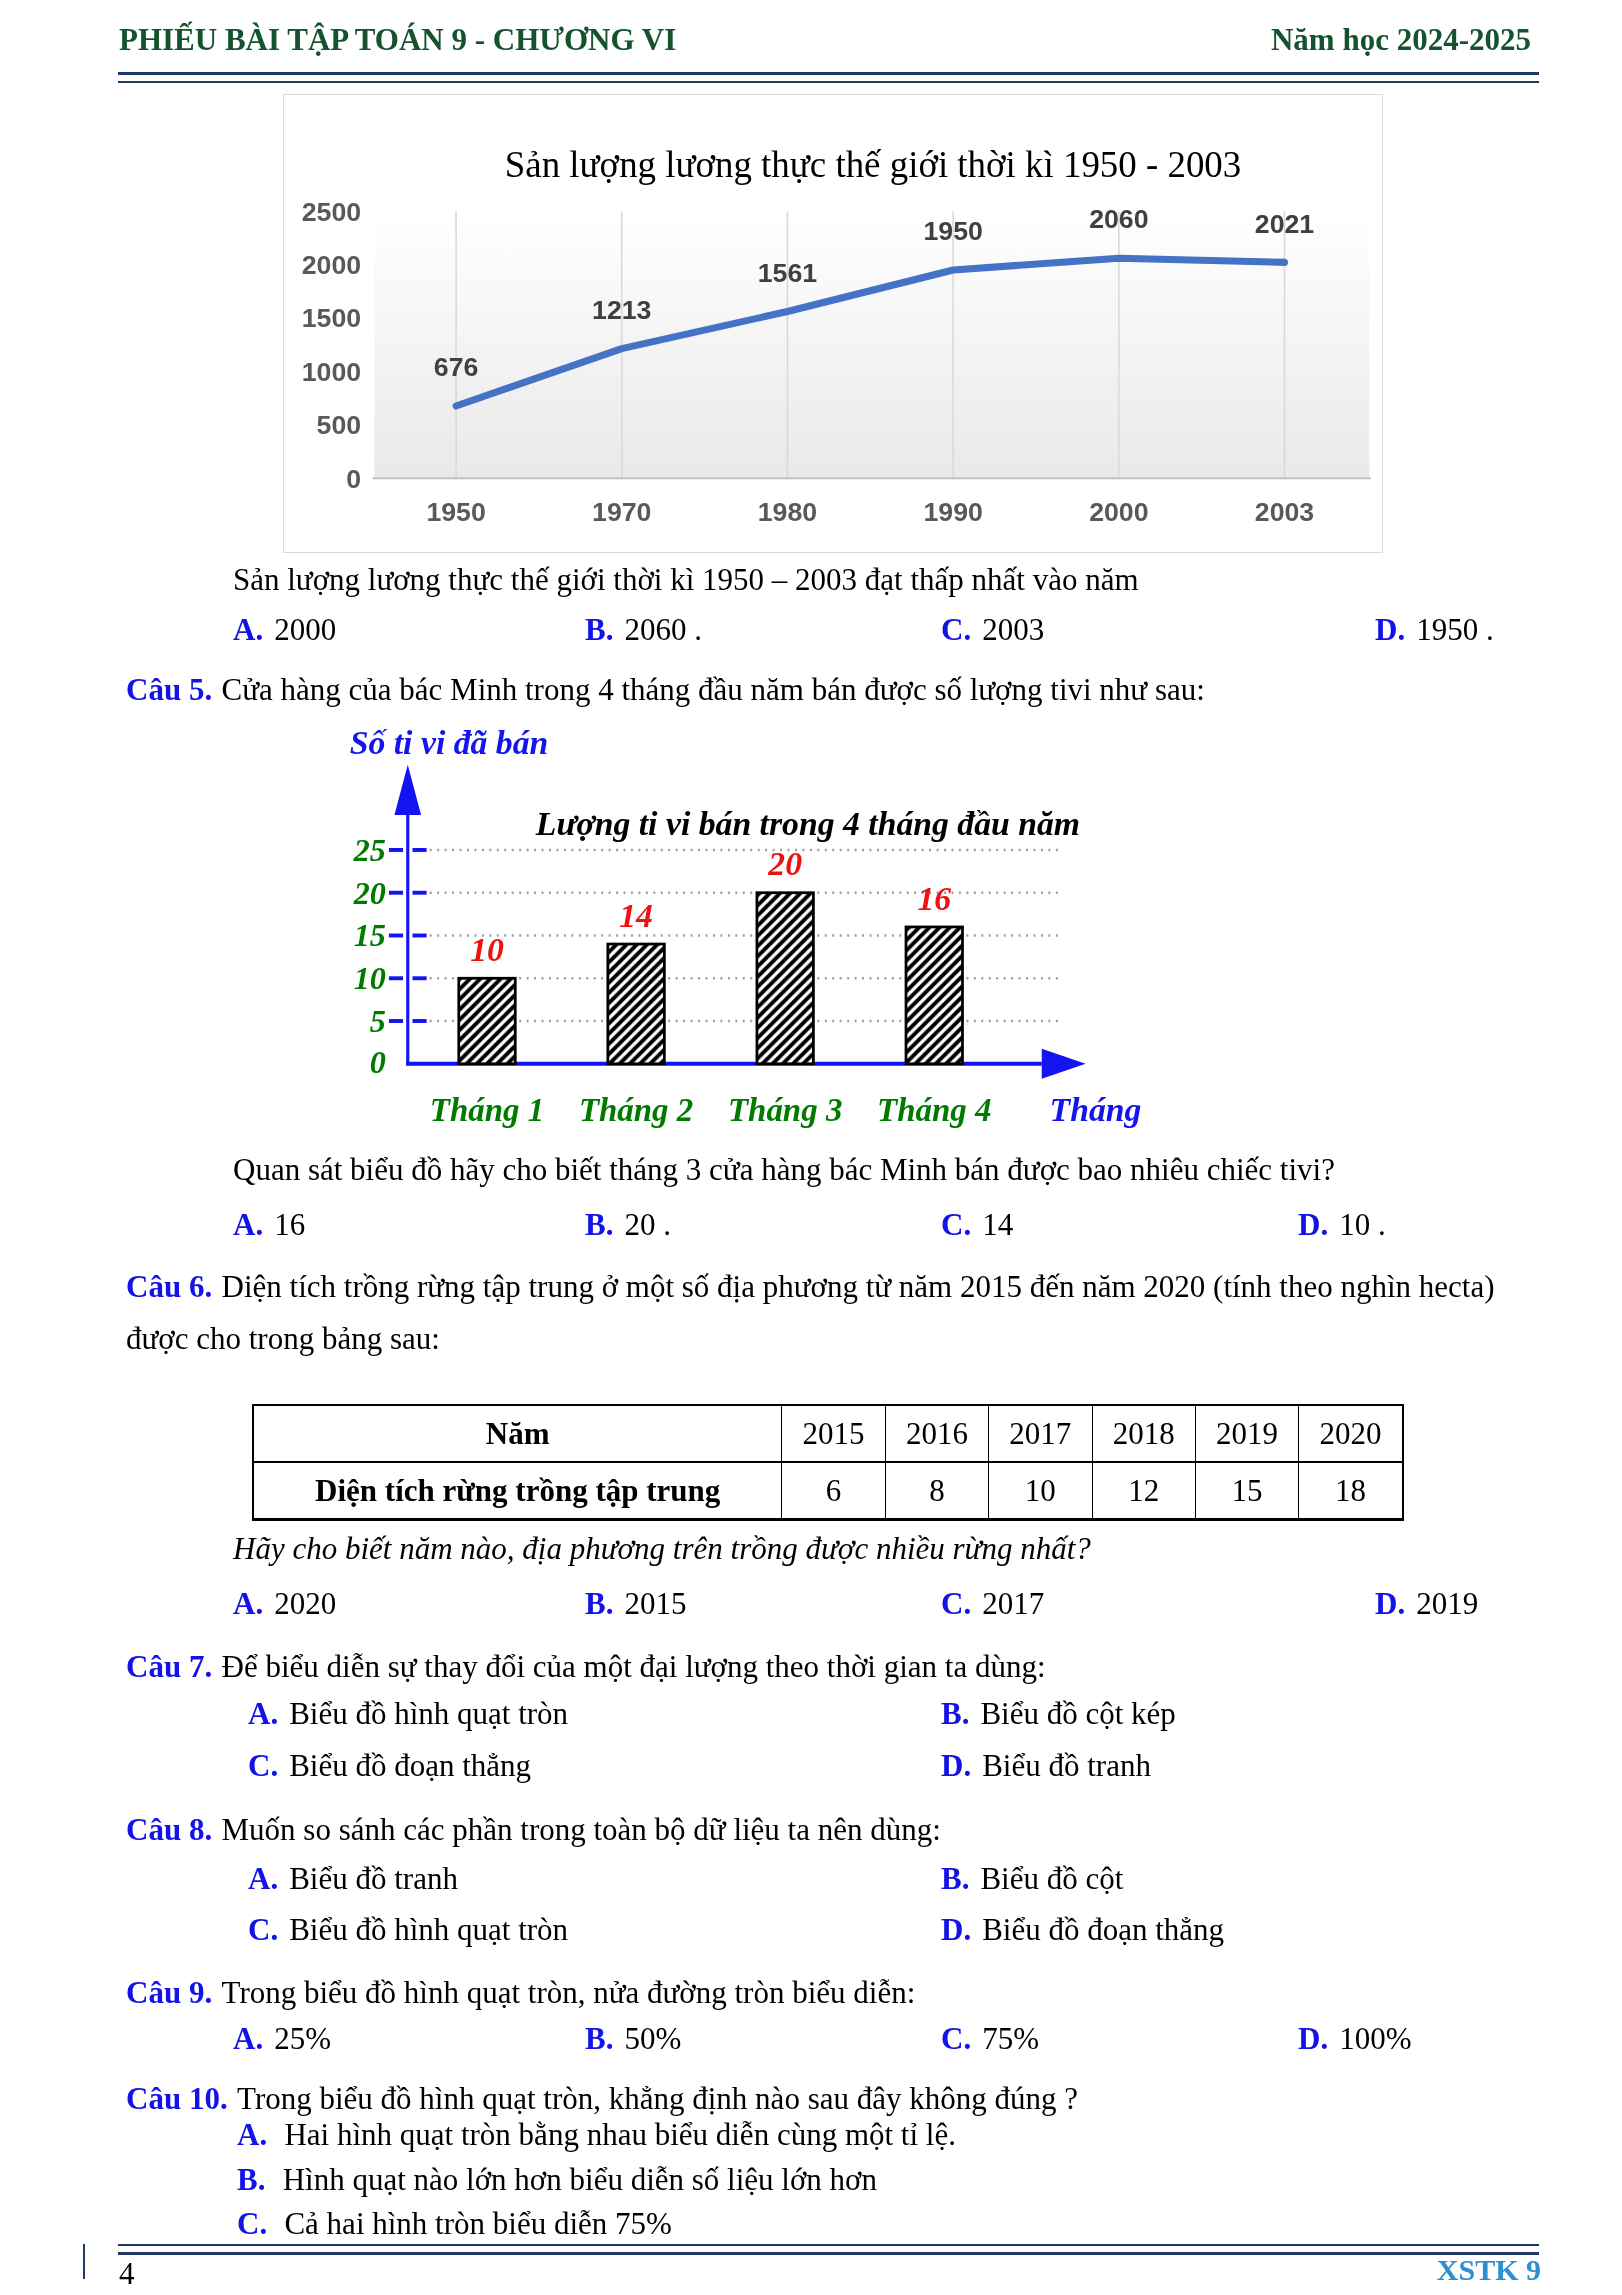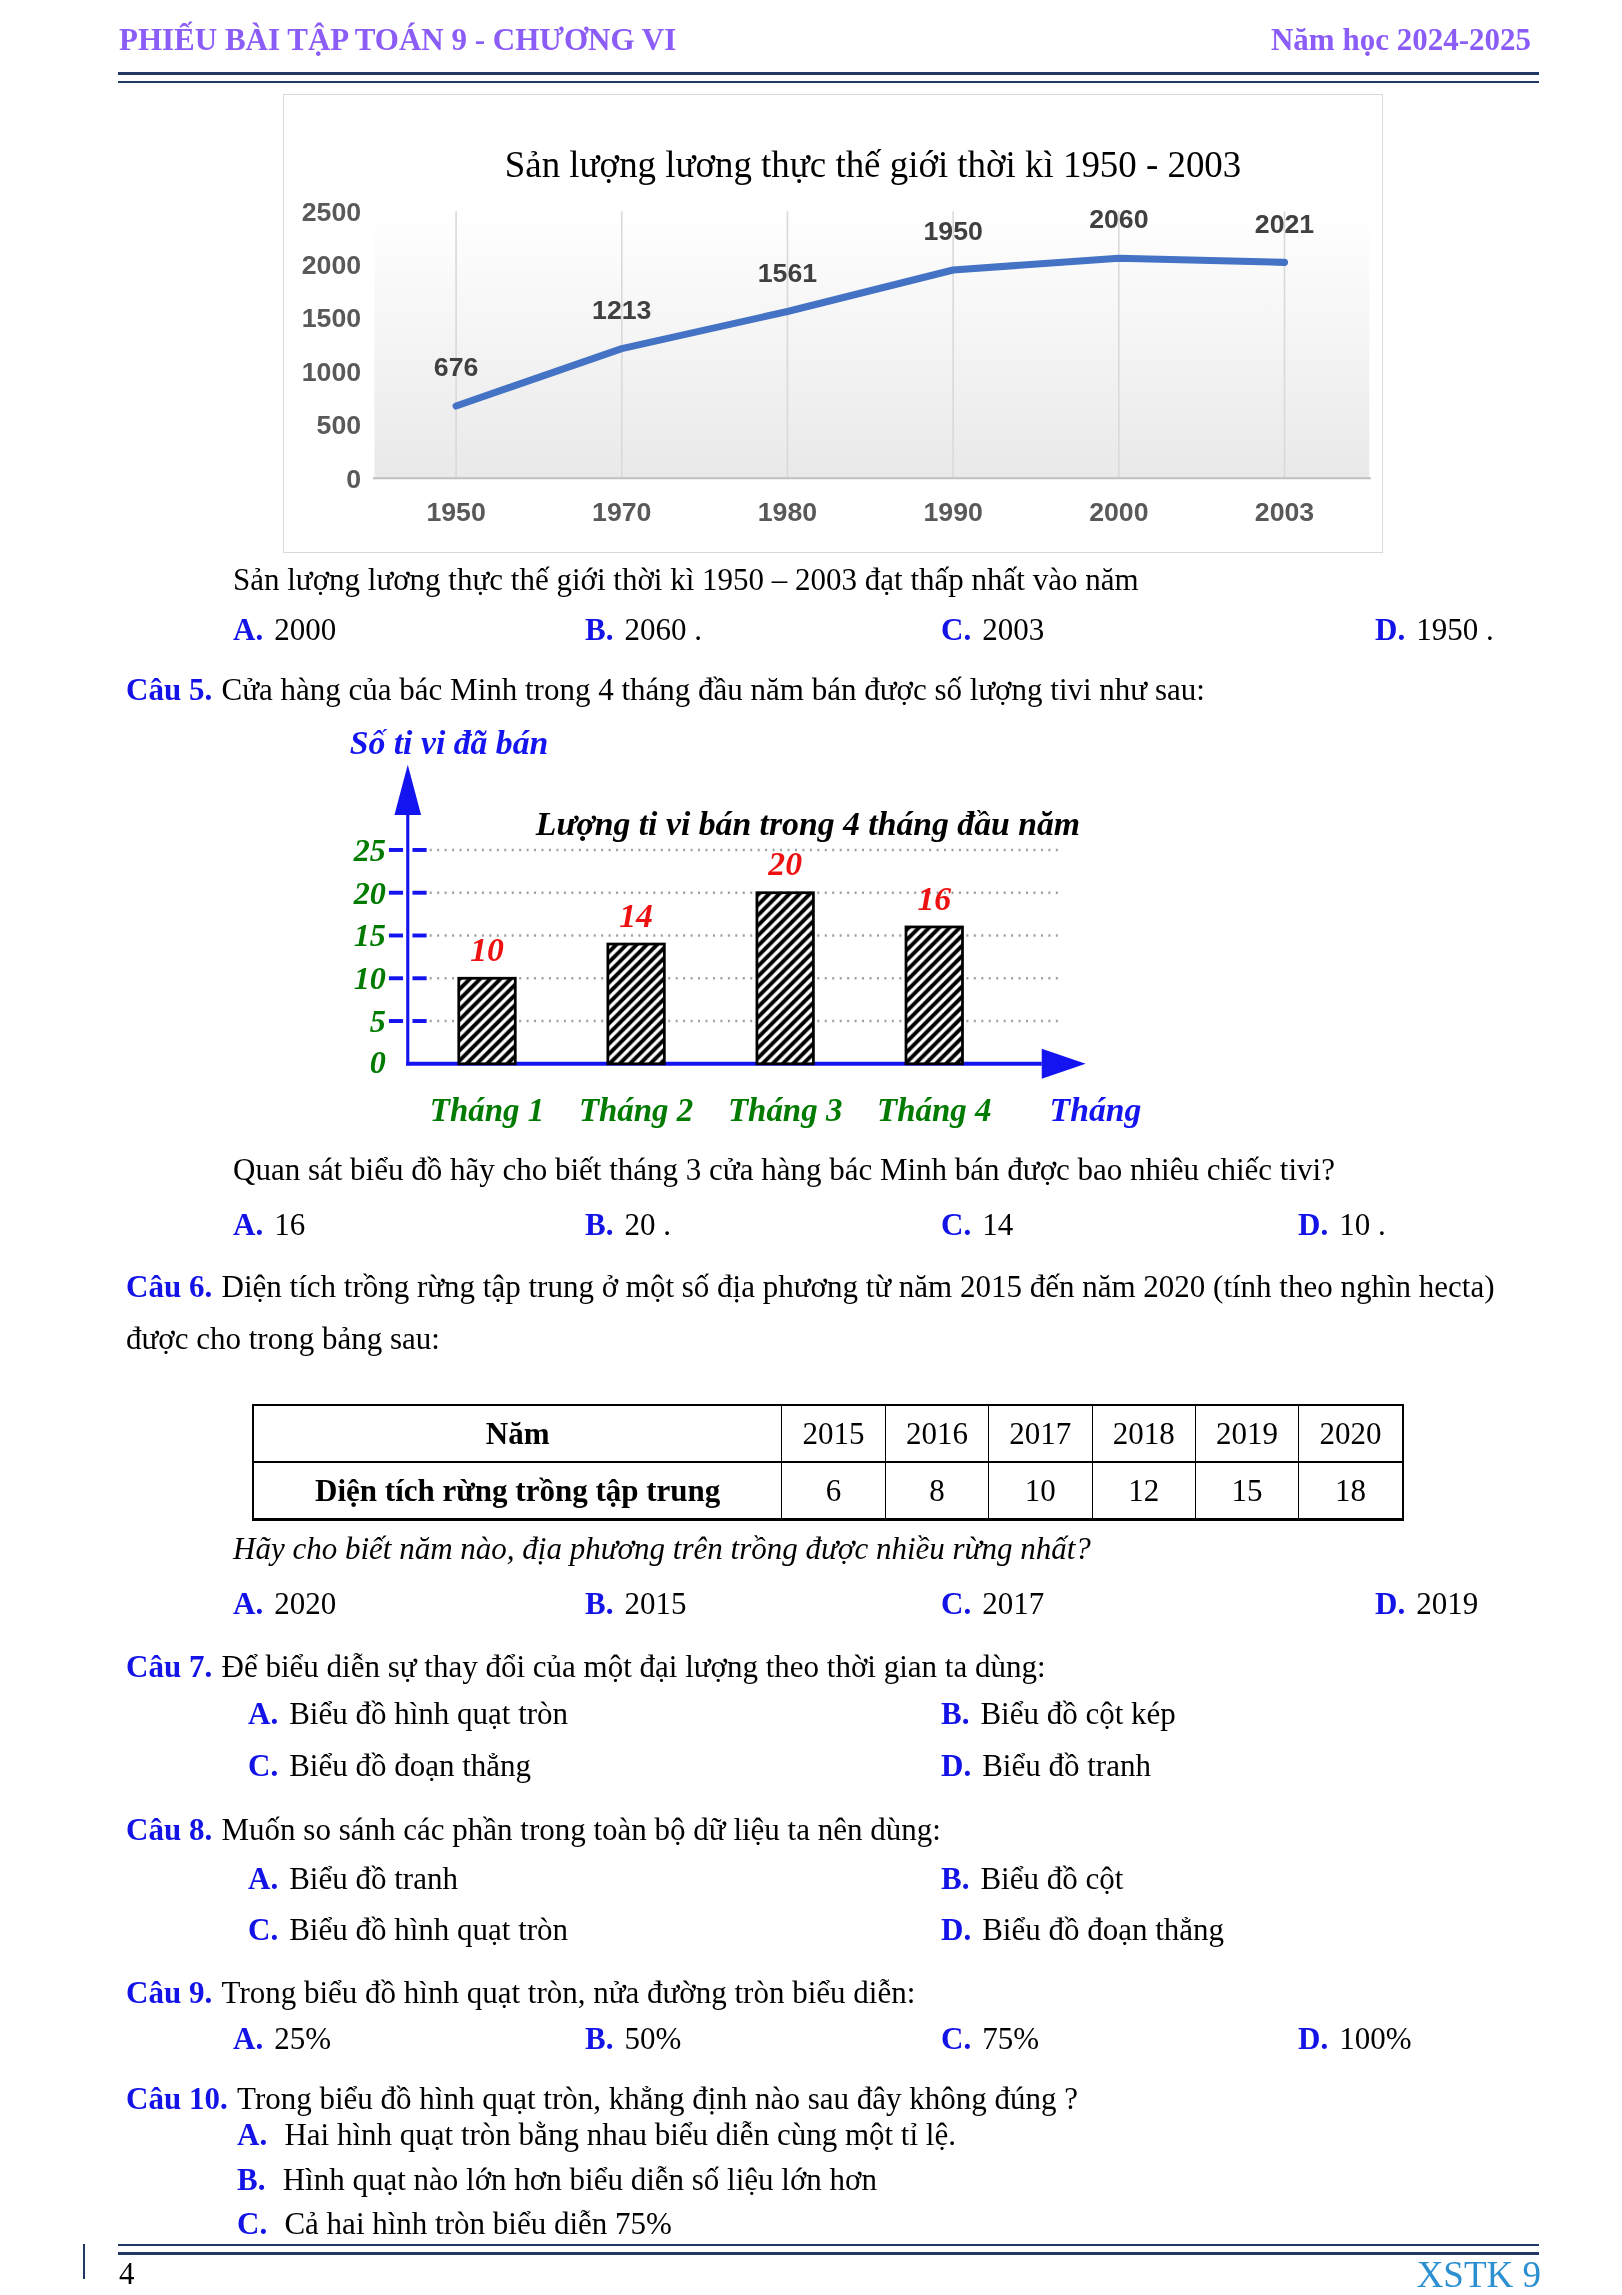--- a/index.html
+++ b/index.html
@@ -1,24 +1,24 @@
 <!DOCTYPE html>
 <html style="font-size:12.6px"><head>
 <meta charset="utf-8">
 <style>
   html,body{margin:0;padding:0;background:#9a9a9a;}
   .page{position:relative;width:1623px;height:2295px;background:#ffffff;
         font-family:"Liberation Serif",serif;color:#000;overflow:hidden;}
   .abs{position:absolute;}
 
   
-  .hdr{font-size:31px;font-weight:bold;color:#8b5cf6;white-space:nowrap;}
+  .hdr{font-size:31px;font-weight:bold;color:#14532d;white-space:nowrap;}
   .rule{height:6.3px;border-top:3.5px solid #1F3864;border-bottom:2.4px solid #1F3864;}
   .pgnum{font-size:31px;color:#000;}
-  .brand{font-size:37px;font-weight:normal;color:#2B8FD0;white-space:nowrap;text-align:center;}
+  .brand{font-size:30px;font-weight:bold;color:#2B8FD0;white-space:nowrap;text-align:center;}
   .lefttick{width:2.4px;background:#1F3864;}
 
   
   .qtext{font-size:31px;white-space:nowrap;}
   .cau{font-size:31px;width:1405px;line-height:52px;}
   .cau .lbl{color:#1313E8;font-weight:bold;margin-right:9.4px;}
   .opt{position:absolute;font-size:31px;white-space:nowrap;}
   .opt .L{color:#1313E8;font-weight:bold;margin-right:11px;}
   .oA{left:233px;} .oB{left:585px;} .oC{left:941px;} .oD{left:1298px;} .oDfar{left:1375px;}
   .oL2{left:248px;} .oR2{left:941px;}

